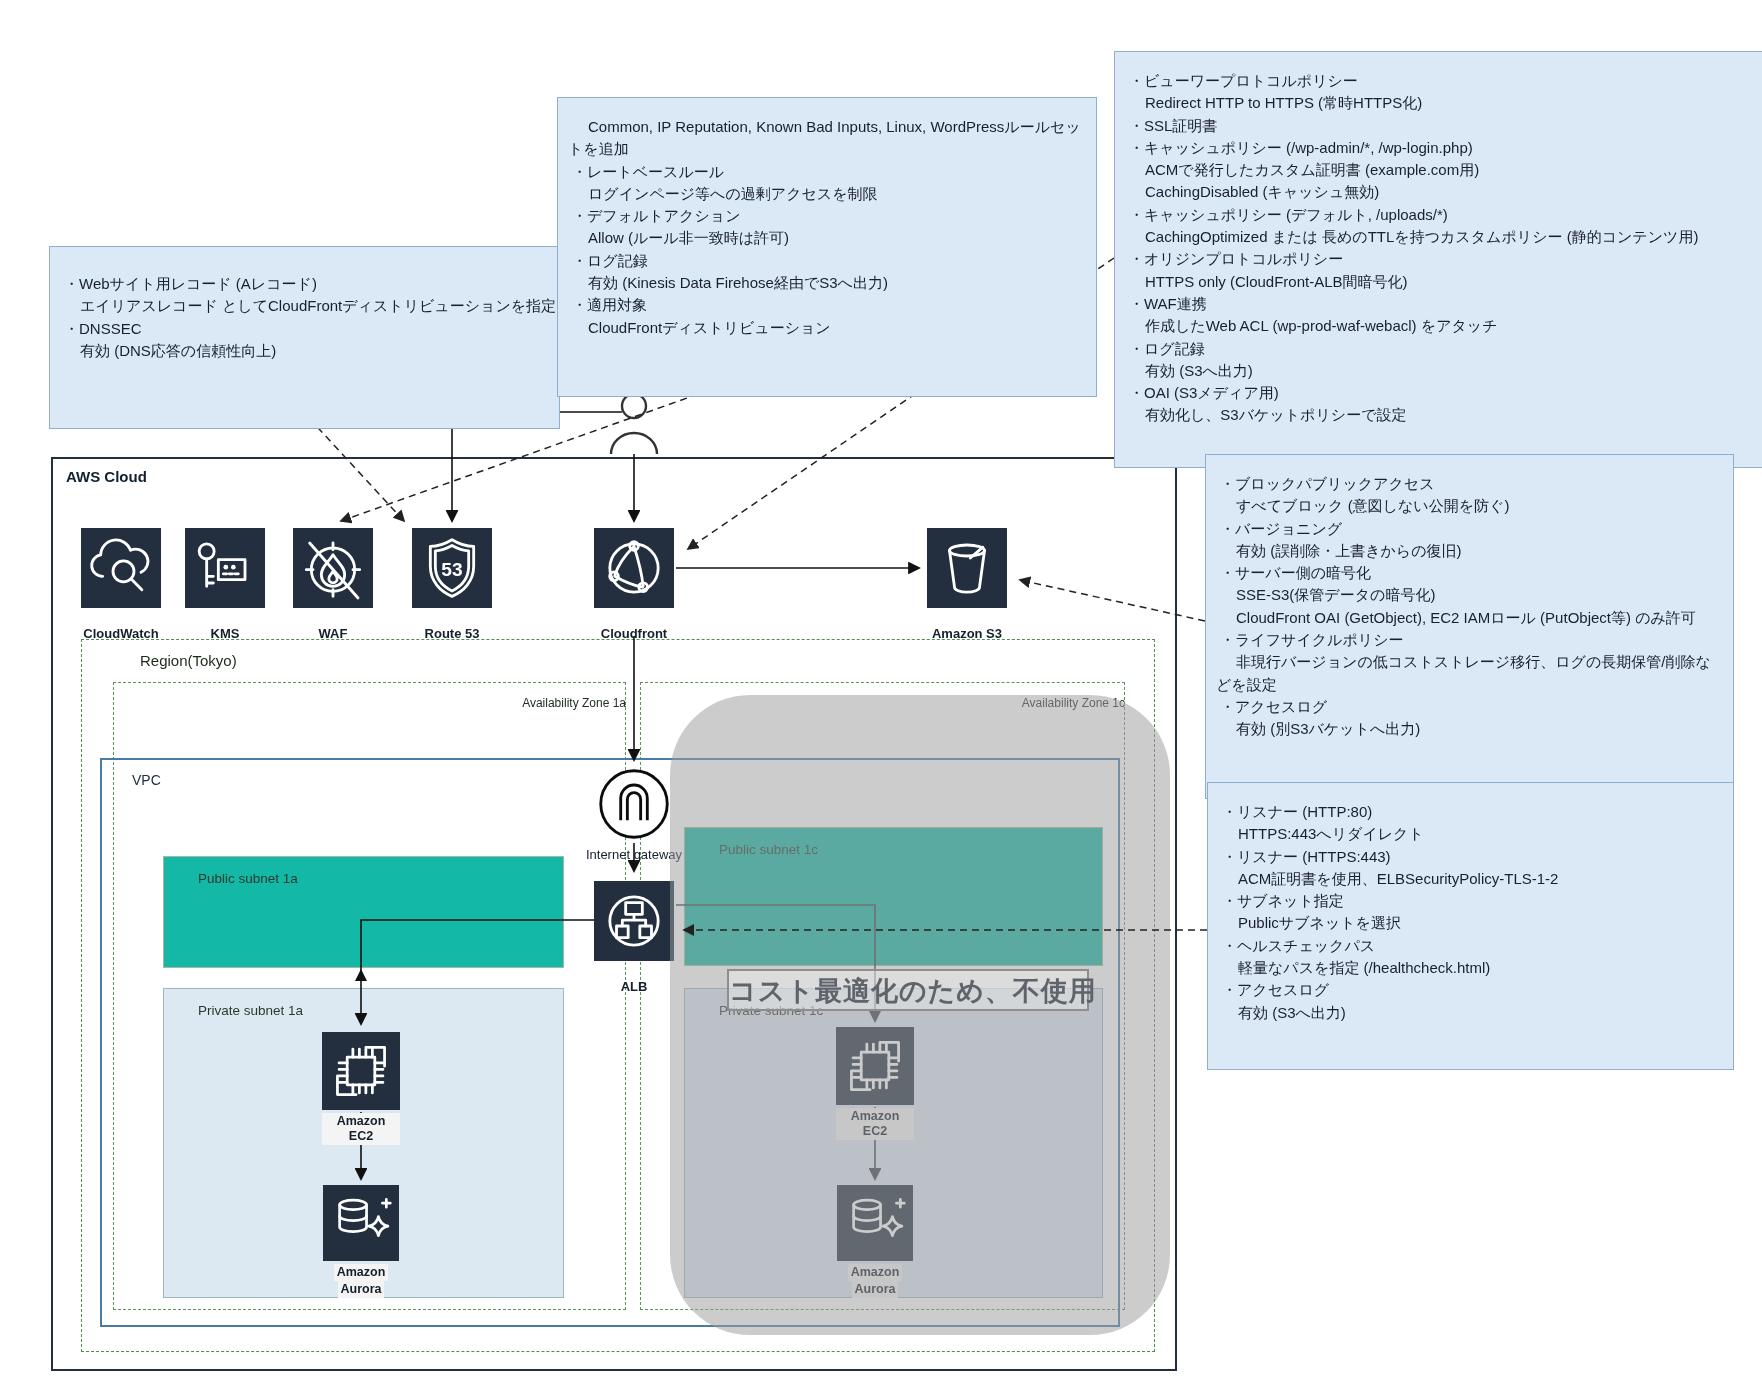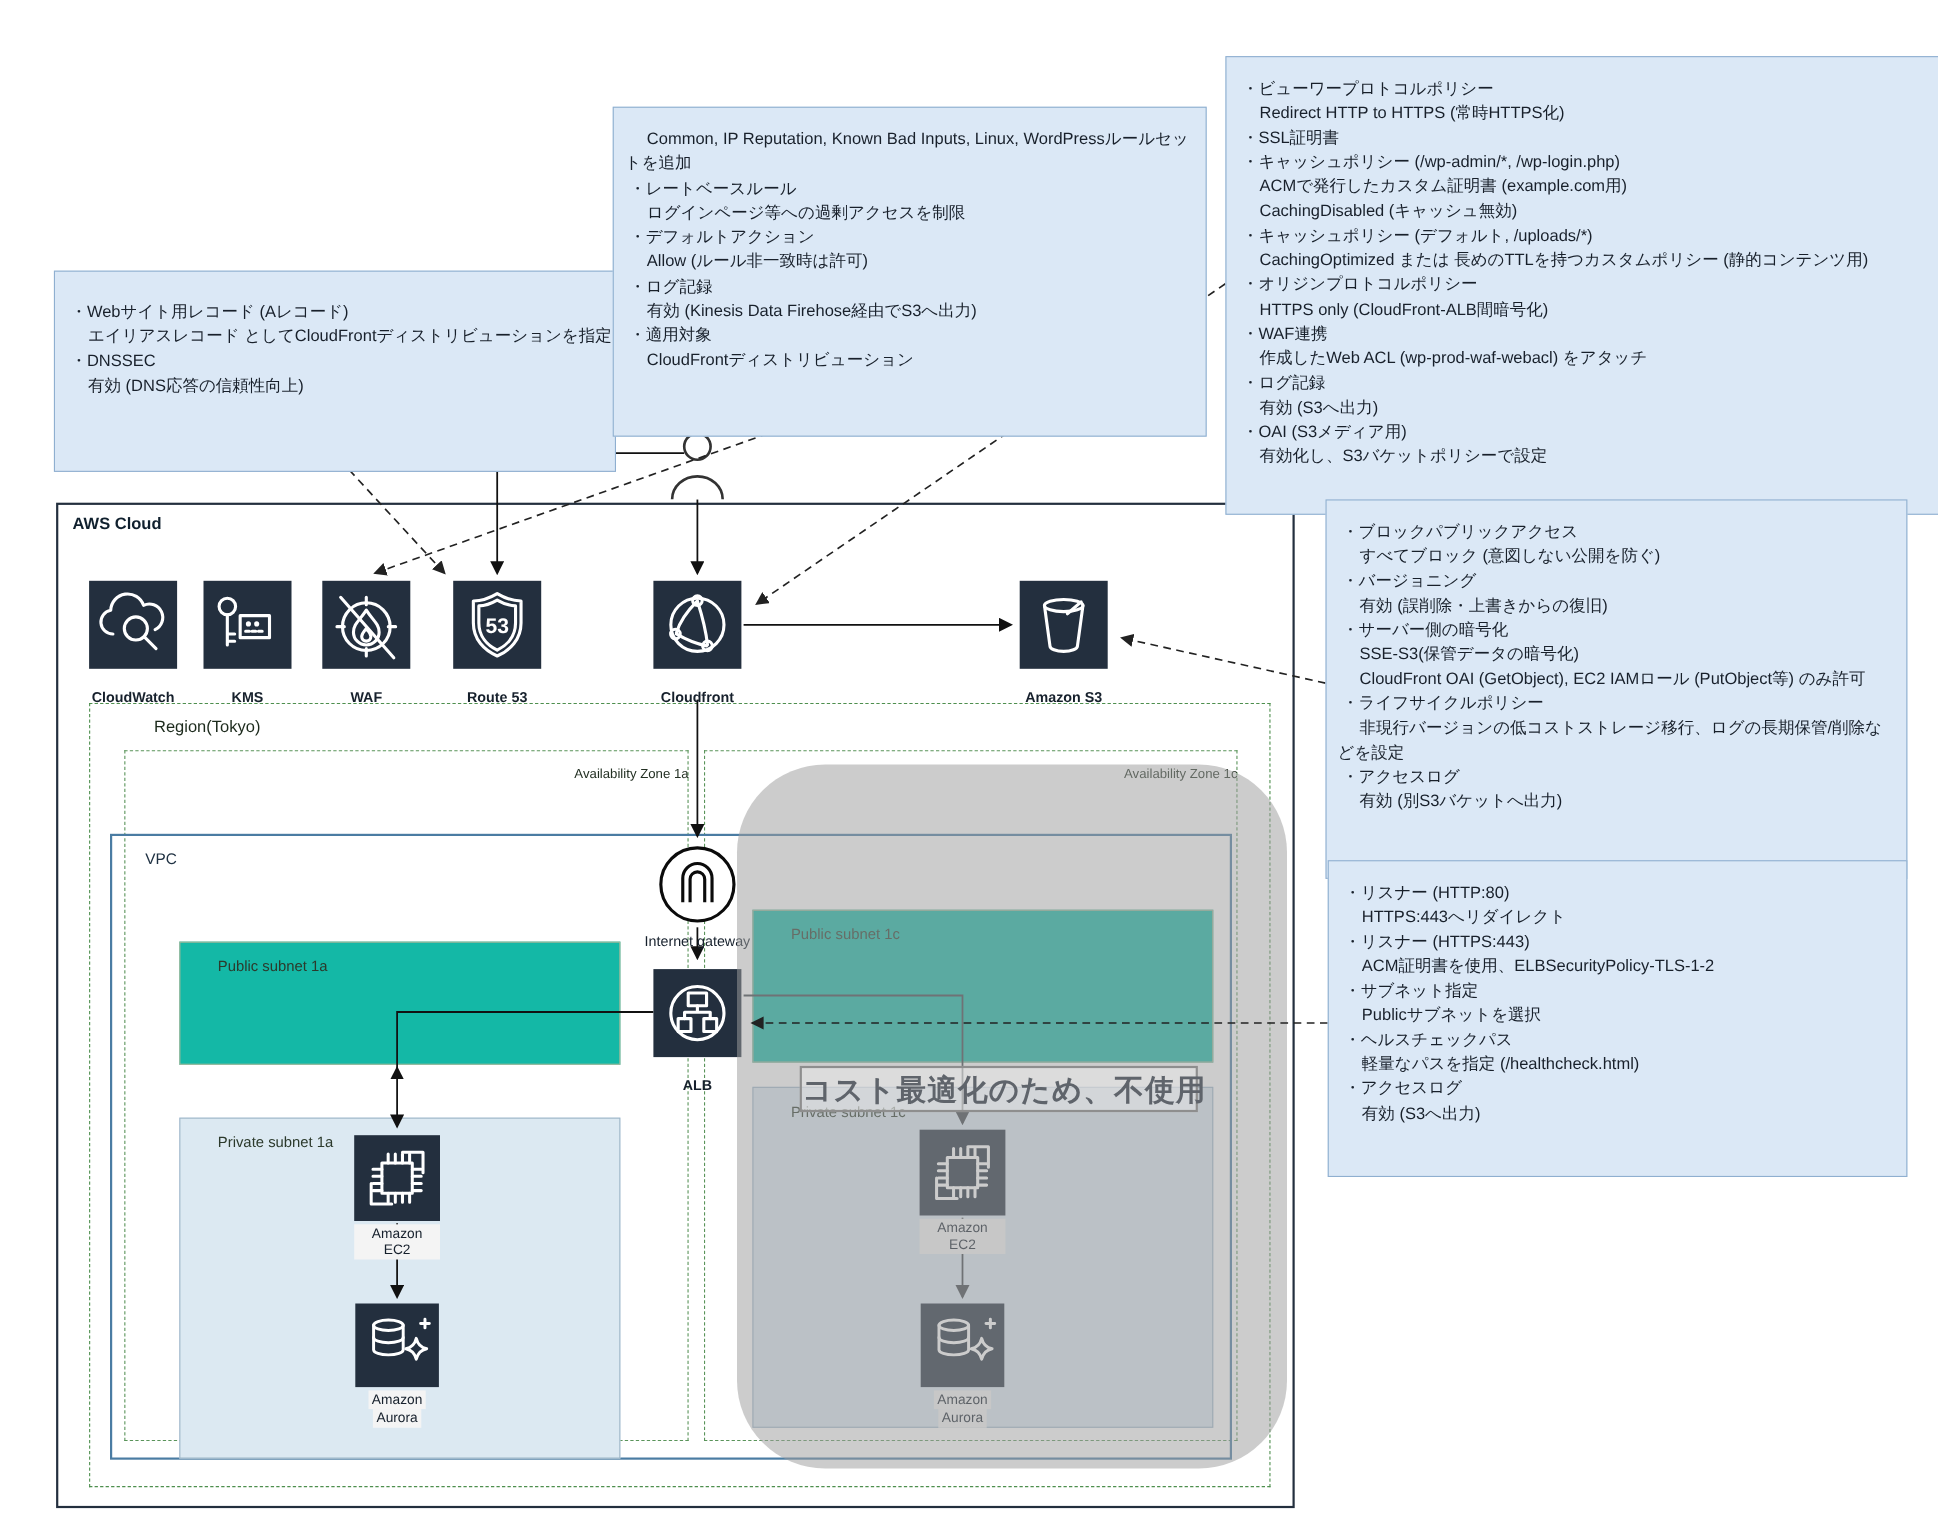--- a/index.html
+++ b/index.html
@@ -18,21 +18,21 @@
   .rlabel{font-size:15px;color:#1c2a1c;}
   .azlabel{font-size:12px;color:#233023;text-align:right;}
   .vpclabel{font-size:14px;color:#203243;margin-left:12px;}
   .snlabel{font-size:13.5px;color:#2c3a2c;padding:14px 0 0 34px;}
   
   .node{position:absolute;text-align:center;z-index:7;}
   .sq{display:block;width:80px;height:80px;background:#232f3e;}
   .sq path,.sq circle,.sq rect,.sq line,.sq ellipse{fill:none;stroke:#fff;stroke-width:1.7;stroke-linecap:round;stroke-linejoin:round;}
   .sq .fillw{fill:#fff;stroke:none;}
   .nlabel{margin-top:18px;font-size:13px;font-weight:bold;color:#16202c;white-space:nowrap;}
-  .chip{display:inline-block;background:#f4f4f4;padding:1px 5px;font-size:12.5px;font-weight:normal;color:#16202c;line-height:15px;}
+  .chip{display:inline-block;background:#f4f4f4;padding:1px 5px;font-size:12.5px;font-weight:bold;color:#16202c;line-height:15px;}
   
   .note{position:absolute;background:#dbe8f6;border:1px solid #8fafd0;padding:18px 10px 10px 10px;font-size:15px;line-height:22.3px;color:#18202b;z-index:23;}
   .nl{white-space:nowrap;}
   .nl.b{padding-left:4px;}
   .nl.d{padding-left:20px;}
   .nl.w{padding-left:0;}
   
   .cost-overlay{background:rgba(158,158,158,0.52);border-radius:80px;z-index:20;}
   .cost-label{z-index:21;border:2px solid #8e8e8e;background:rgba(236,236,236,0.5);font-size:27px;font-weight:bold;color:#5f646b;text-align:center;line-height:40px;letter-spacing:1px;white-space:nowrap;}
   svg.layer{position:absolute;left:0;top:0;pointer-events:none;}
@@ -53,21 +53,21 @@
 
   <div class="abs az" style="left:640px;top:682px;width:485px;height:628px;"></div>
   <div class="abs azlabel" style="left:640px;top:696px;width:485px;">Availability Zone 1c</div>
 
   <div class="abs vpc" style="left:100px;top:758px;width:1020px;height:569px;"></div>
   <div class="abs vpclabel" style="left:120px;top:772px;">VPC</div>
 
   <div class="abs subnet pub" style="left:163px;top:856px;width:401px;height:112px;">
     <div class="snlabel">Public subnet 1a</div>
   </div>
-  <div class="abs subnet priv" style="left:163px;top:1016px;width:401px;height:310px;">
+  <div class="abs subnet priv" style="left:163px;top:988px;width:401px;height:310px;">
     <div class="snlabel">Private subnet 1a</div>
   </div>
   <div class="abs subnet pub" style="left:684px;top:827px;width:419px;height:139px;">
     <div class="snlabel">Public subnet 1c</div>
   </div>
   <div class="abs subnet priv" style="left:684px;top:988px;width:419px;height:310px;">
     <div class="snlabel">Private subnet 1c</div>
   </div>
 
   <svg class="layer" style="z-index:6;" width="1762" height="1392" viewBox="0 0 1762 1392">

